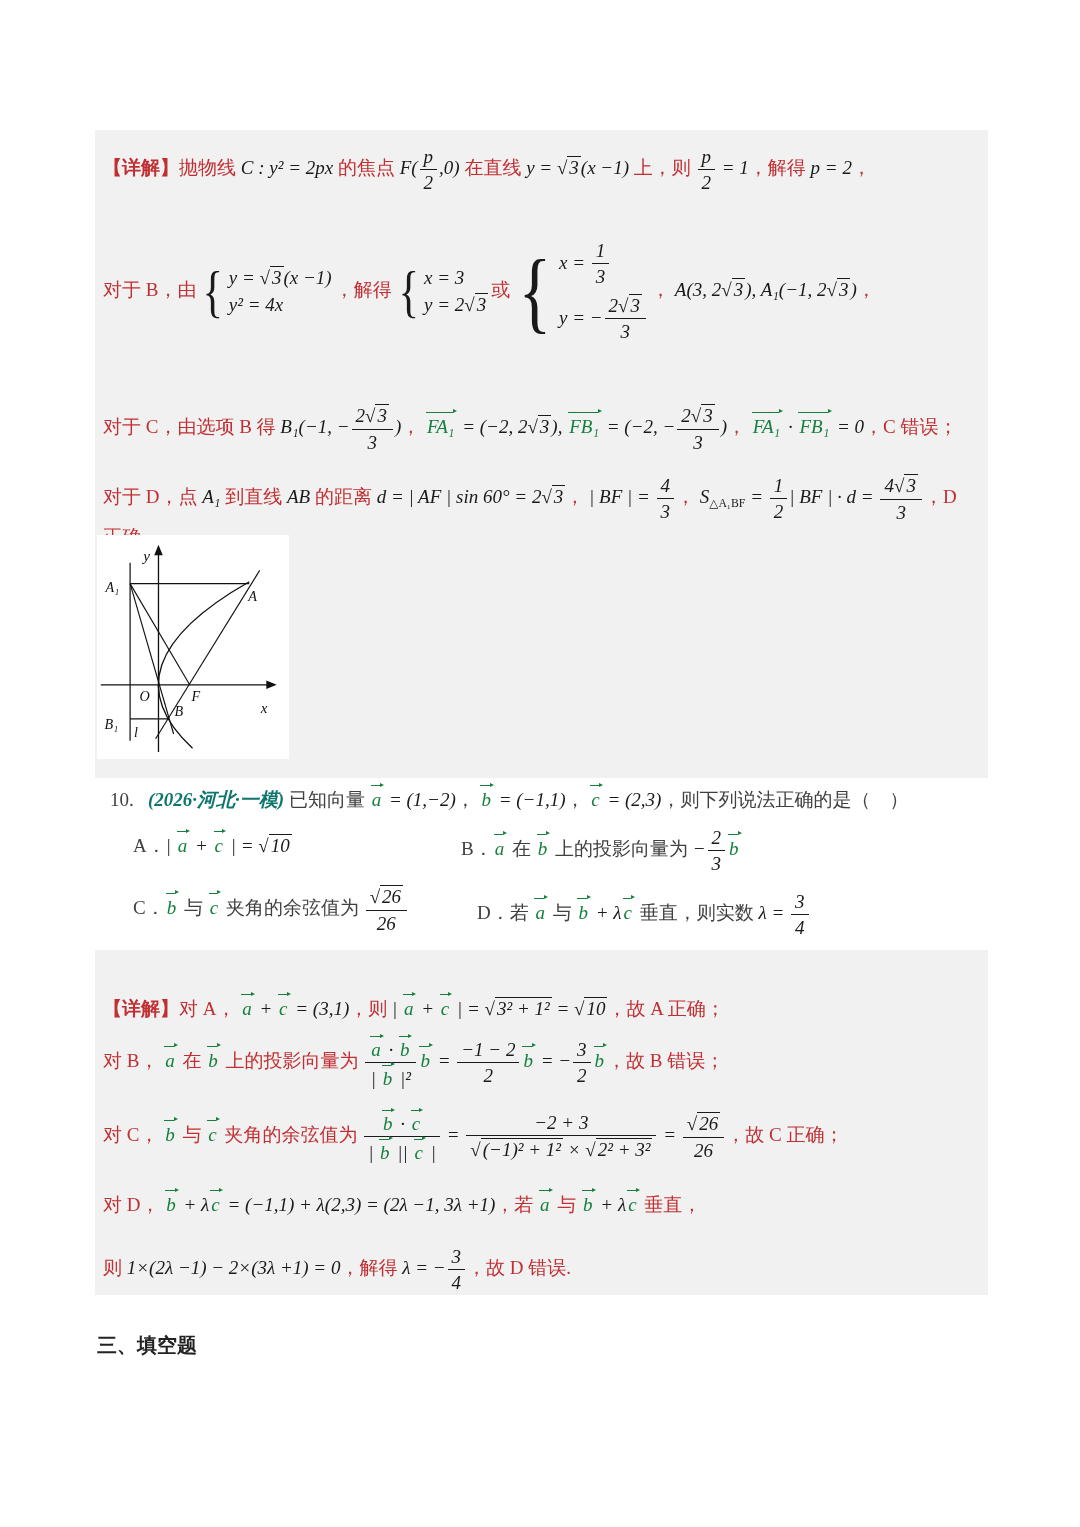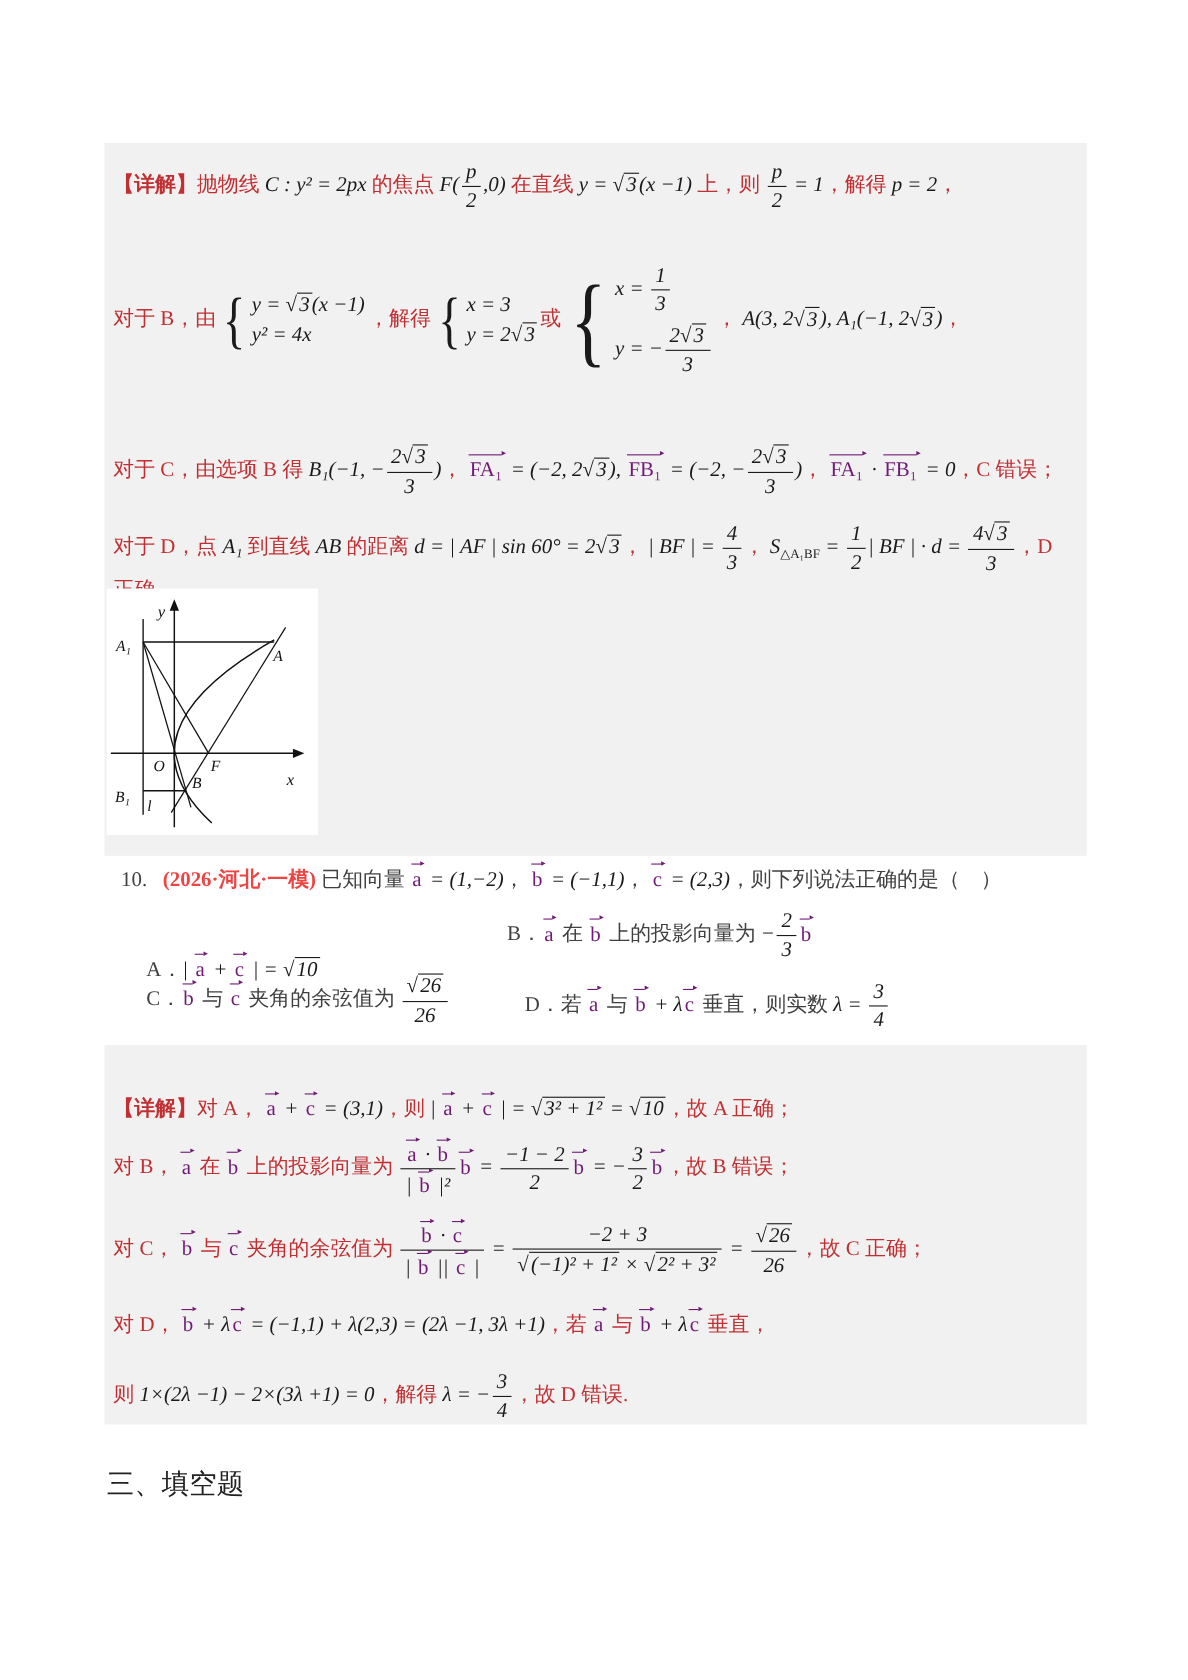--- a/index.html
+++ b/index.html
@@ -2,42 +2,42 @@
 <html><head>
 <meta charset="utf-8">
 <style>
   html,body{margin:0;padding:0;background:#ffffff;}
   .page{position:relative;width:1080px;height:1521px;background:#ffffff;overflow:hidden;
         font-family:"Liberation Serif","DejaVu Serif",serif;font-size:19px;color:#1a1a1a;}
   .gray-block{position:absolute;background:#f1f1f1;}
   .line{position:absolute;left:8px;right:18px;white-space:pre-wrap;line-height:1.3;}
   .seg-r{color:#c12f32;}
   .seg-b{color:#c12f32;font-weight:bold;}
-  .seg-p{color:#ef4444;font-weight:bold;}
+  .seg-p{color:#0f766e;font-weight:bold;font-style:italic;}
   .seg-k{color:#1a1a1a;font-style:italic;}
   .seg-n{color:#404040;}
   sub.sm{font-size:0.62em;margin-top:40px;}
-  .vec{position:relative;display:inline-block;color:#701a75;padding:3px 3px 0 2px;}
+  .vec{position:relative;display:inline-block;font-style:italic;color:#15803d;padding:3px 3px 0 2px;}
   .vec::before{content:"";position:absolute;left:1px;right:4px;top:0;border-top:1.2px solid currentColor;}
   .vec::after{content:"";position:absolute;right:0;top:-2.4px;width:0;height:0;
               border-left:4.5px solid currentColor;border-top:2.7px solid transparent;border-bottom:2.7px solid transparent;}
   .frac{display:inline-flex;flex-direction:column;vertical-align:middle;text-align:center;margin:0 2px;color:#1a1a1a;}
   .frac .fn,.frac .fd{display:flex;justify-content:center;align-items:baseline;white-space:pre;padding:2px 4px 1px;line-height:1.15;}
   .frac .fd{border-top:1.3px solid #1a1a1a;}
   .sqrt{white-space:nowrap;color:#1a1a1a;}
   .sqrt .sq{font-style:normal;}
   .sqrt .rad{display:inline-block;border-top:1.2px solid #1a1a1a;padding:0 2px;line-height:1.2;font-style:italic;}
   .cases{display:inline-flex;align-items:center;vertical-align:middle;margin:0 3px;color:#1a1a1a;}
   .cases .brace{font-size:3em;font-weight:400;transform:scaleX(0.75);line-height:1;font-style:normal;}
   .cases .rows{display:inline-flex;flex-direction:column;gap:3px;margin-left:2px;}
   .cases .row{display:flex;align-items:center;white-space:pre;line-height:1.25;}
   .figure-box{position:absolute;left:2px;top:405px;width:192px;height:224px;background:#ffffff;}
   .q10-wrap{position:absolute;left:95px;top:783px;width:893px;height:165px;}
   .opt{position:absolute;white-space:pre-wrap;line-height:1.3;}
-  .section-title{position:absolute;left:97px;top:1332px;font-weight:normal;font-size:25px;color:#222;}
+  .section-title{position:absolute;left:97px;top:1332px;font-weight:bold;font-size:20px;color:#222;}
   svg text{font-family:"Liberation Serif","DejaVu Serif",serif;font-style:italic;fill:#111;}
 </style>
 </head>
 <body>
 
 <div class="page">
 
   <div class="gray-block" style="left:95px;top:130px;width:893px;height:648px;">
     <div class="line" style="top:14px;"><span class="seg-b">【详解】</span><span class="seg-r">抛物线</span><span class="seg-k"> C : y² = 2px </span><span class="seg-r">的焦点</span><span class="seg-k"> F(</span><span class="frac"><span class="fn"><span class="seg-k">p</span></span><span class="fd"><span class="seg-k">2</span></span></span><span class="seg-k">,0) </span><span class="seg-r">在直线</span><span class="seg-k"> y = </span><span class="sqrt"><span class="sq">√</span><span class="rad"><span class="seg-k">3</span></span></span><span class="seg-k">(x −1) </span><span class="seg-r">上，则 </span><span class="frac"><span class="fn"><span class="seg-k">p</span></span><span class="fd"><span class="seg-k">2</span></span></span><span class="seg-k"> = 1</span><span class="seg-r">，解得 </span><span class="seg-k">p = 2</span><span class="seg-r">，</span></div>
     <div class="line" style="top:108px;"><span class="seg-r">对于 B，由</span><span class="cases"><span class="brace" style="font-size: 3em;">{</span><span class="rows"><span class="row"><span class="seg-k">y = </span><span class="sqrt"><span class="sq">√</span><span class="rad"><span class="seg-k">3</span></span></span><span class="seg-k">(x −1)</span></span><span class="row"><span class="seg-k">y² = 4x</span></span></span></span><span class="seg-r">，解得</span><span class="cases"><span class="brace" style="font-size: 3em;">{</span><span class="rows"><span class="row"><span class="seg-k">x = 3</span></span><span class="row"><span class="seg-k">y = 2</span><span class="sqrt"><span class="sq">√</span><span class="rad"><span class="seg-k">3</span></span></span></span></span></span><span class="seg-r">或</span><span class="cases"><span class="brace" style="font-size: 4.8em;">{</span><span class="rows"><span class="row"><span class="seg-k">x = </span><span class="frac"><span class="fn"><span class="seg-k">1</span></span><span class="fd"><span class="seg-k">3</span></span></span></span><span class="row"><span class="seg-k">y = −</span><span class="frac"><span class="fn"><span class="seg-k">2</span><span class="sqrt"><span class="sq">√</span><span class="rad"><span class="seg-k">3</span></span></span></span><span class="fd"><span class="seg-k">3</span></span></span></span></span></span><span class="seg-r">， </span><span class="seg-k">A(3, 2</span><span class="sqrt"><span class="sq">√</span><span class="rad"><span class="seg-k">3</span></span></span><span class="seg-k">), A₁(−1, 2</span><span class="sqrt"><span class="sq">√</span><span class="rad"><span class="seg-k">3</span></span></span><span class="seg-k">)</span><span class="seg-r">，</span></div>
@@ -75,21 +75,21 @@
         <text x="9" y="57" font-size="15">A₁</text>
         <text x="82" y="188" font-size="15">B</text>
         <text x="8" y="202" font-size="15">B₁</text>
         <text x="39" y="210" font-size="15">l</text>
       </svg>
     </div>
   </div>
 
   <div class="q10-wrap">
     <div class="opt" style="left:15px;top:2px;right:0;"><span class="seg-n">10.   </span><span class="seg-p">(2026·河北·一模)</span><span class="seg-n"> 已知向量 </span><span class="vec">a</span><span class="seg-k"> = (1,−2)</span><span class="seg-n">， </span><span class="vec">b</span><span class="seg-k"> = (−1,1)</span><span class="seg-n">， </span><span class="vec">c</span><span class="seg-k"> = (2,3)</span><span class="seg-n">，则下列说法正确的是（　）</span></div>
-    <div class="opt" style="left:38px;top:48px;margin-top:36px;"><span class="seg-n">A．</span><span class="seg-k">| </span><span class="vec">a</span><span class="seg-k"> + </span><span class="vec">c</span><span class="seg-k"> | = </span><span class="sqrt"><span class="sq">√</span><span class="rad"><span class="seg-k">10</span></span></span></div>
+    <div class="opt" style="left:38px;top:48px;"><span class="seg-n">A．</span><span class="seg-k">| </span><span class="vec">a</span><span class="seg-k"> + </span><span class="vec">c</span><span class="seg-k"> | = </span><span class="sqrt"><span class="sq">√</span><span class="rad"><span class="seg-k">10</span></span></span></div>
     <div class="opt" style="left:366px;top:42px;"><span class="seg-n">B．</span><span class="vec">a</span><span class="seg-n"> 在 </span><span class="vec">b</span><span class="seg-n"> 上的投影向量为 </span><span class="seg-k">−</span><span class="frac"><span class="fn"><span class="seg-k">2</span></span><span class="fd"><span class="seg-k">3</span></span></span><span class="vec">b</span></div>
     <div class="opt" style="left:38px;top:100px;"><span class="seg-n">C．</span><span class="vec">b</span><span class="seg-n"> 与 </span><span class="vec">c</span><span class="seg-n"> 夹角的余弦值为 </span><span class="frac"><span class="fn"><span class="sqrt"><span class="sq">√</span><span class="rad"><span class="seg-k">26</span></span></span></span><span class="fd"><span class="seg-k">26</span></span></span></div>
     <div class="opt" style="left:382px;top:106px;"><span class="seg-n">D．若 </span><span class="vec">a</span><span class="seg-n"> 与 </span><span class="vec">b</span><span class="seg-k"> + λ</span><span class="vec">c</span><span class="seg-n"> 垂直，则实数 </span><span class="seg-k">λ = </span><span class="frac"><span class="fn"><span class="seg-k">3</span></span><span class="fd"><span class="seg-k">4</span></span></span></div>
   </div>
 
   <div class="gray-block" style="left:95px;top:950px;width:893px;height:345px;">
     <div class="line" style="top:44px;"><span class="seg-b">【详解】</span><span class="seg-r">对 A， </span><span class="vec">a</span><span class="seg-k"> + </span><span class="vec">c</span><span class="seg-k"> = (3,1)</span><span class="seg-r">，则 </span><span class="seg-k">| </span><span class="vec">a</span><span class="seg-k"> + </span><span class="vec">c</span><span class="seg-k"> | = </span><span class="sqrt"><span class="sq">√</span><span class="rad"><span class="seg-k">3² + 1²</span></span></span><span class="seg-k"> = </span><span class="sqrt"><span class="sq">√</span><span class="rad"><span class="seg-k">10</span></span></span><span class="seg-r">，故 A 正确；</span></div>
     <div class="line" style="top:84px;"><span class="seg-r">对 B， </span><span class="vec">a</span><span class="seg-r"> 在 </span><span class="vec">b</span><span class="seg-r"> 上的投影向量为 </span><span class="frac"><span class="fn"><span class="vec">a</span><span class="seg-k"> · </span><span class="vec">b</span></span><span class="fd"><span class="seg-k">| </span><span class="vec">b</span><span class="seg-k"> |²</span></span></span><span class="vec">b</span><span class="seg-k"> = </span><span class="frac"><span class="fn"><span class="seg-k">−1 − 2</span></span><span class="fd"><span class="seg-k">2</span></span></span><span class="vec">b</span><span class="seg-k"> = −</span><span class="frac"><span class="fn"><span class="seg-k">3</span></span><span class="fd"><span class="seg-k">2</span></span></span><span class="vec">b</span><span class="seg-r">，故 B 错误；</span></div>
     <div class="line" style="top:158px;"><span class="seg-r">对 C， </span><span class="vec">b</span><span class="seg-r"> 与 </span><span class="vec">c</span><span class="seg-r"> 夹角的余弦值为 </span><span class="frac"><span class="fn"><span class="vec">b</span><span class="seg-k"> · </span><span class="vec">c</span></span><span class="fd"><span class="seg-k">| </span><span class="vec">b</span><span class="seg-k"> || </span><span class="vec">c</span><span class="seg-k"> |</span></span></span><span class="seg-k"> = </span><span class="frac"><span class="fn"><span class="seg-k">−2 + 3</span></span><span class="fd"><span class="sqrt"><span class="sq">√</span><span class="rad"><span class="seg-k">(−1)² + 1²</span></span></span><span class="seg-k"> × </span><span class="sqrt"><span class="sq">√</span><span class="rad"><span class="seg-k">2² + 3²</span></span></span></span></span><span class="seg-k"> = </span><span class="frac"><span class="fn"><span class="sqrt"><span class="sq">√</span><span class="rad"><span class="seg-k">26</span></span></span></span><span class="fd"><span class="seg-k">26</span></span></span><span class="seg-r">，故 C 正确；</span></div>
     <div class="line" style="top:240px;"><span class="seg-r">对 D， </span><span class="vec">b</span><span class="seg-k"> + λ</span><span class="vec">c</span><span class="seg-k"> = (−1,1) + λ(2,3) = (2λ −1, 3λ +1)</span><span class="seg-r">，若 </span><span class="vec">a</span><span class="seg-r"> 与 </span><span class="vec">b</span><span class="seg-k"> + λ</span><span class="vec">c</span><span class="seg-r"> 垂直，</span></div>

